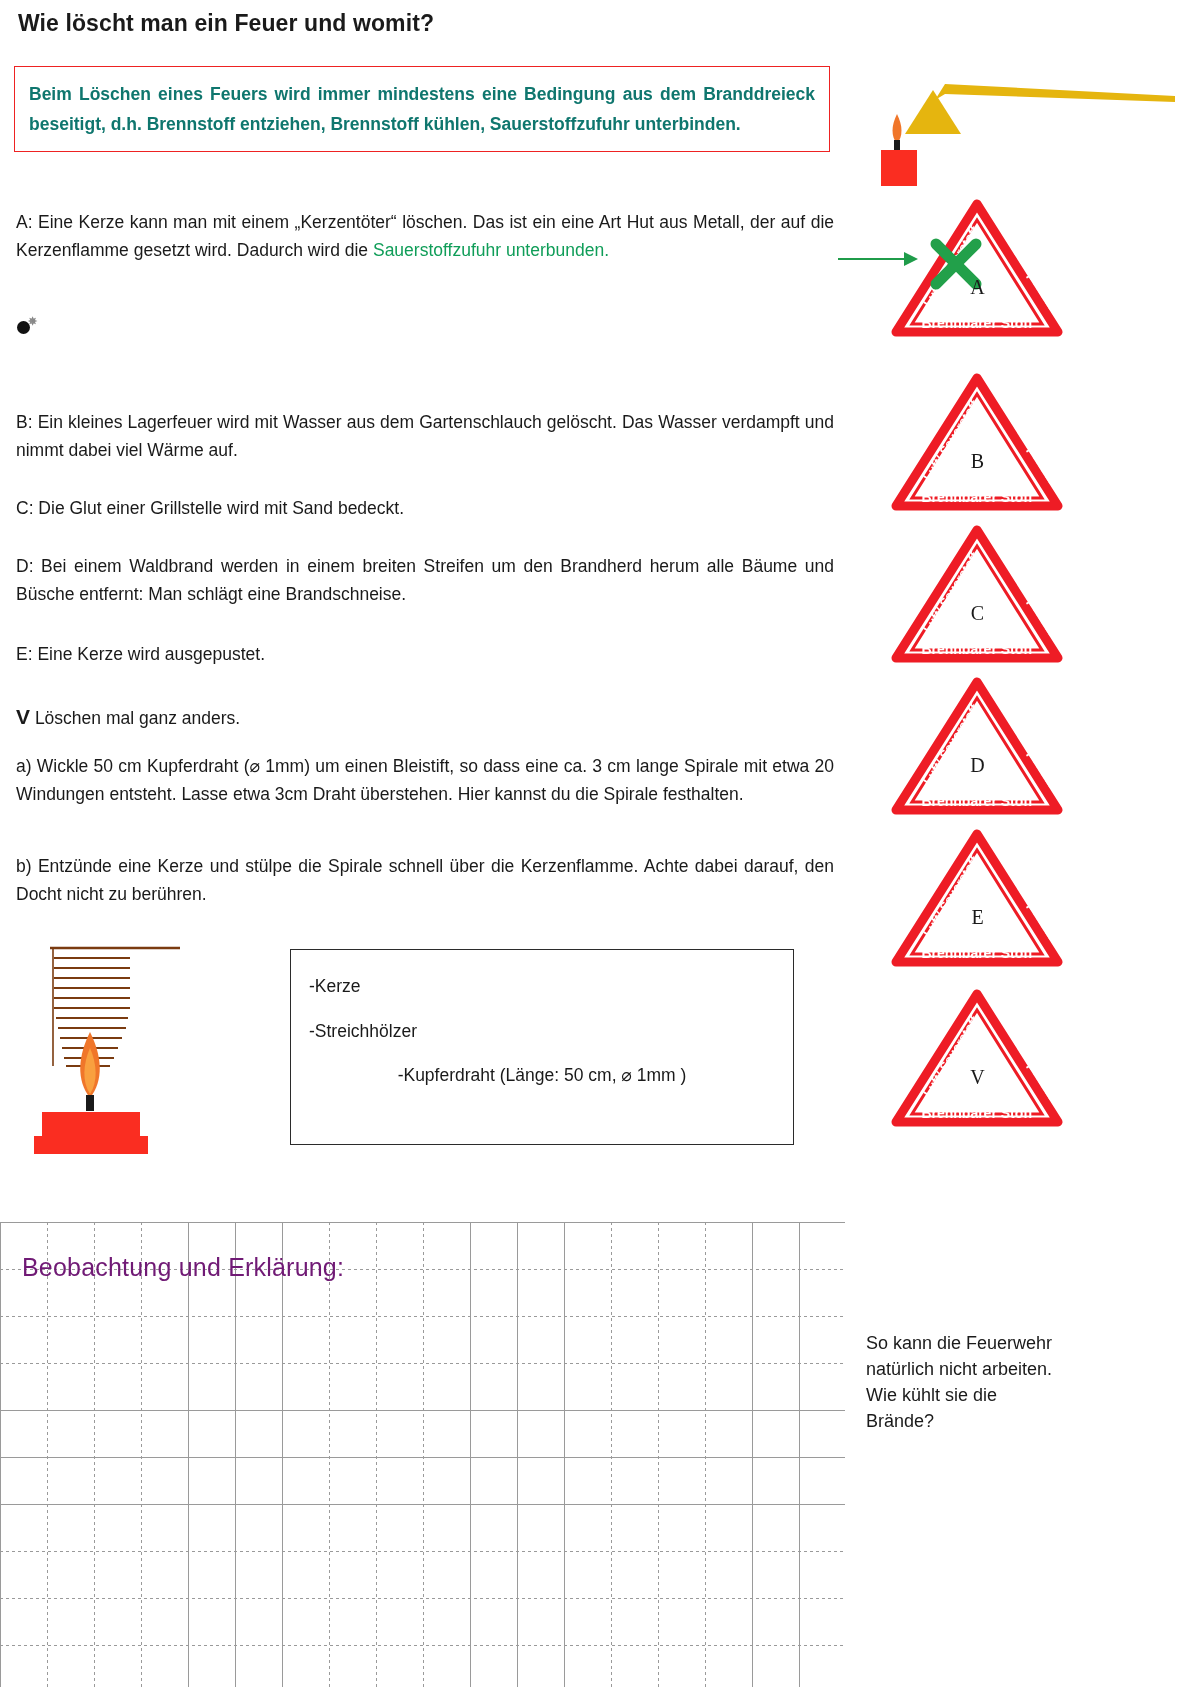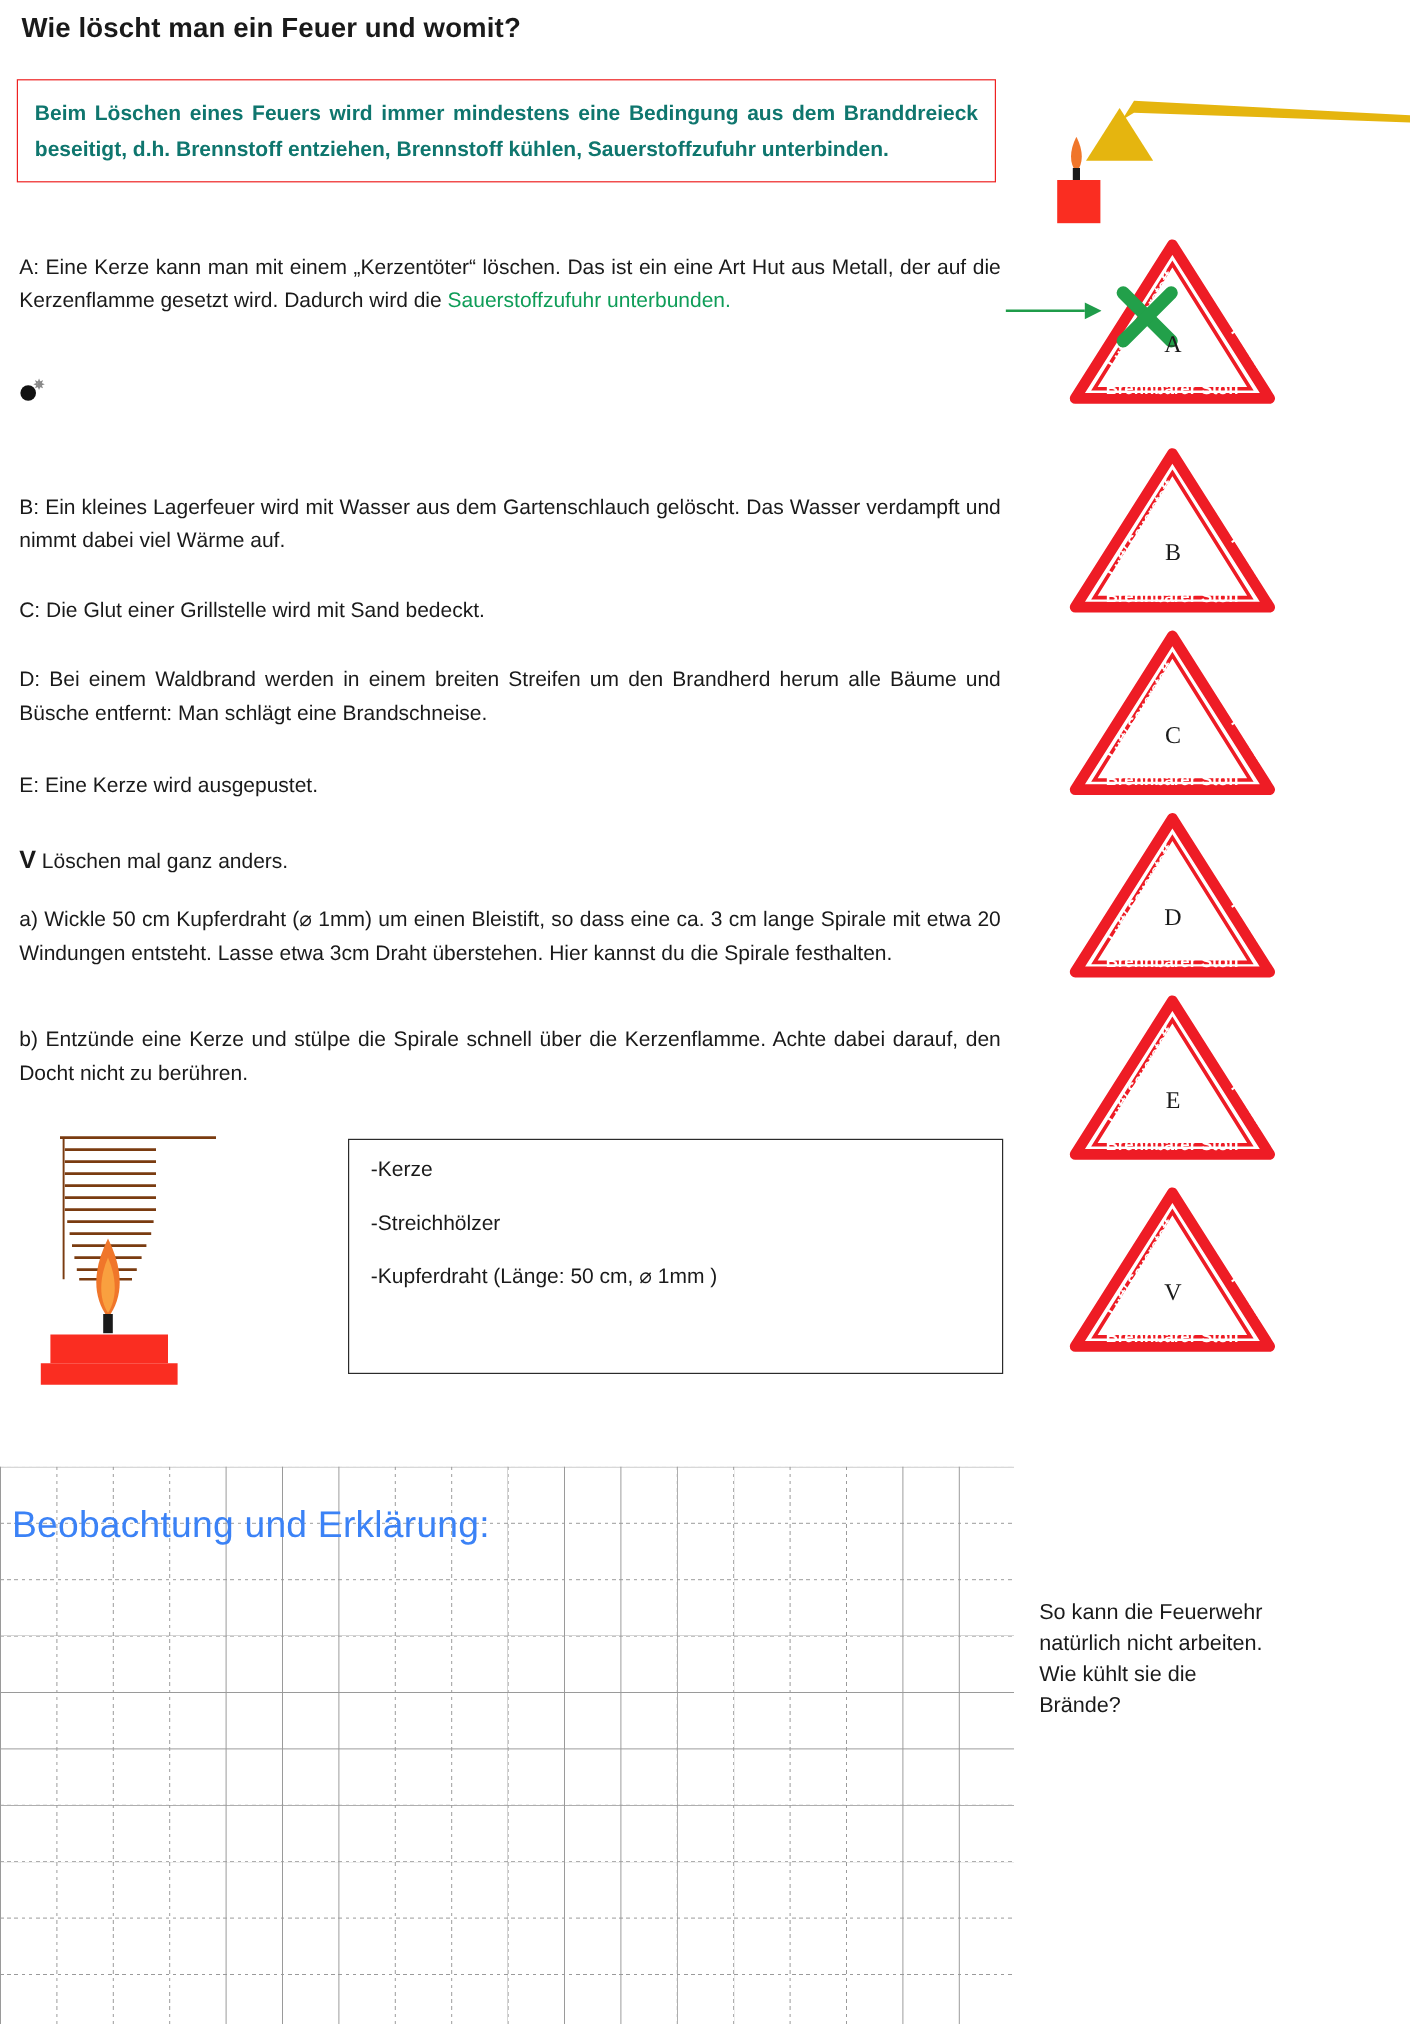--- a/index.html
+++ b/index.html
@@ -80,30 +80,30 @@
 
   .v-lead {
     font-size: 21px;
     font-weight: bold;
   }
 
   
   .materials-box {
     position: absolute;
     left: 290px; top: 949px;
-    width: 546px; height: 196px;
+    width: 504px; height: 196px;
     border: 1.6px solid #2b2b2b;
-    padding: 16px 18px;
+    padding: 28px 18px;
   }
   .materials-box .m-item {
     font-size: 17.5px;
     line-height: 1.0;
     margin-bottom: 27px;
   }
-  .materials-box .m-item:last-child { margin-bottom: 16px; }
+  .materials-box .m-item:last-child { margin-bottom: 16px; text-align: center; }
 
   
   .spiral-fig {
     position: absolute;
     left: 22px; top: 940px;
     width: 200px; height: 215px;
   }
 
   
   .grid-area {
@@ -114,23 +114,23 @@
       repeating-linear-gradient(to right, #9a9a9a 0 1px, transparent 1px 47px),
       repeating-linear-gradient(to bottom, #9a9a9a 0 1px, transparent 1px 47px);
     background-size: 47px 47px, 47px 47px;
     -webkit-mask-image: repeating-linear-gradient(to bottom, #000 0 3px, transparent 3px 6px),
                         repeating-linear-gradient(to right, #000 0 3px, transparent 3px 6px);
     mask-image: repeating-linear-gradient(to bottom, #000 0 3px, transparent 3px 6px),
                 repeating-linear-gradient(to right, #000 0 3px, transparent 3px 6px);
   }
   .grid-label {
     position: absolute;
-    left: 10px; top: 1253px;
-    font-size: 31px;
-    color: #3b82f6;
+    left: 22px; top: 1253px;
+    font-size: 25px;
+    color: #701a75;
     background: rgba(255,255,255,0.0);
     letter-spacing: .2px;
   }
 
   .firefighter-note {
     position: absolute;
     left: 866px; top: 1330px;
     width: 190px;
     font-size: 18px;
     line-height: 1.45;

